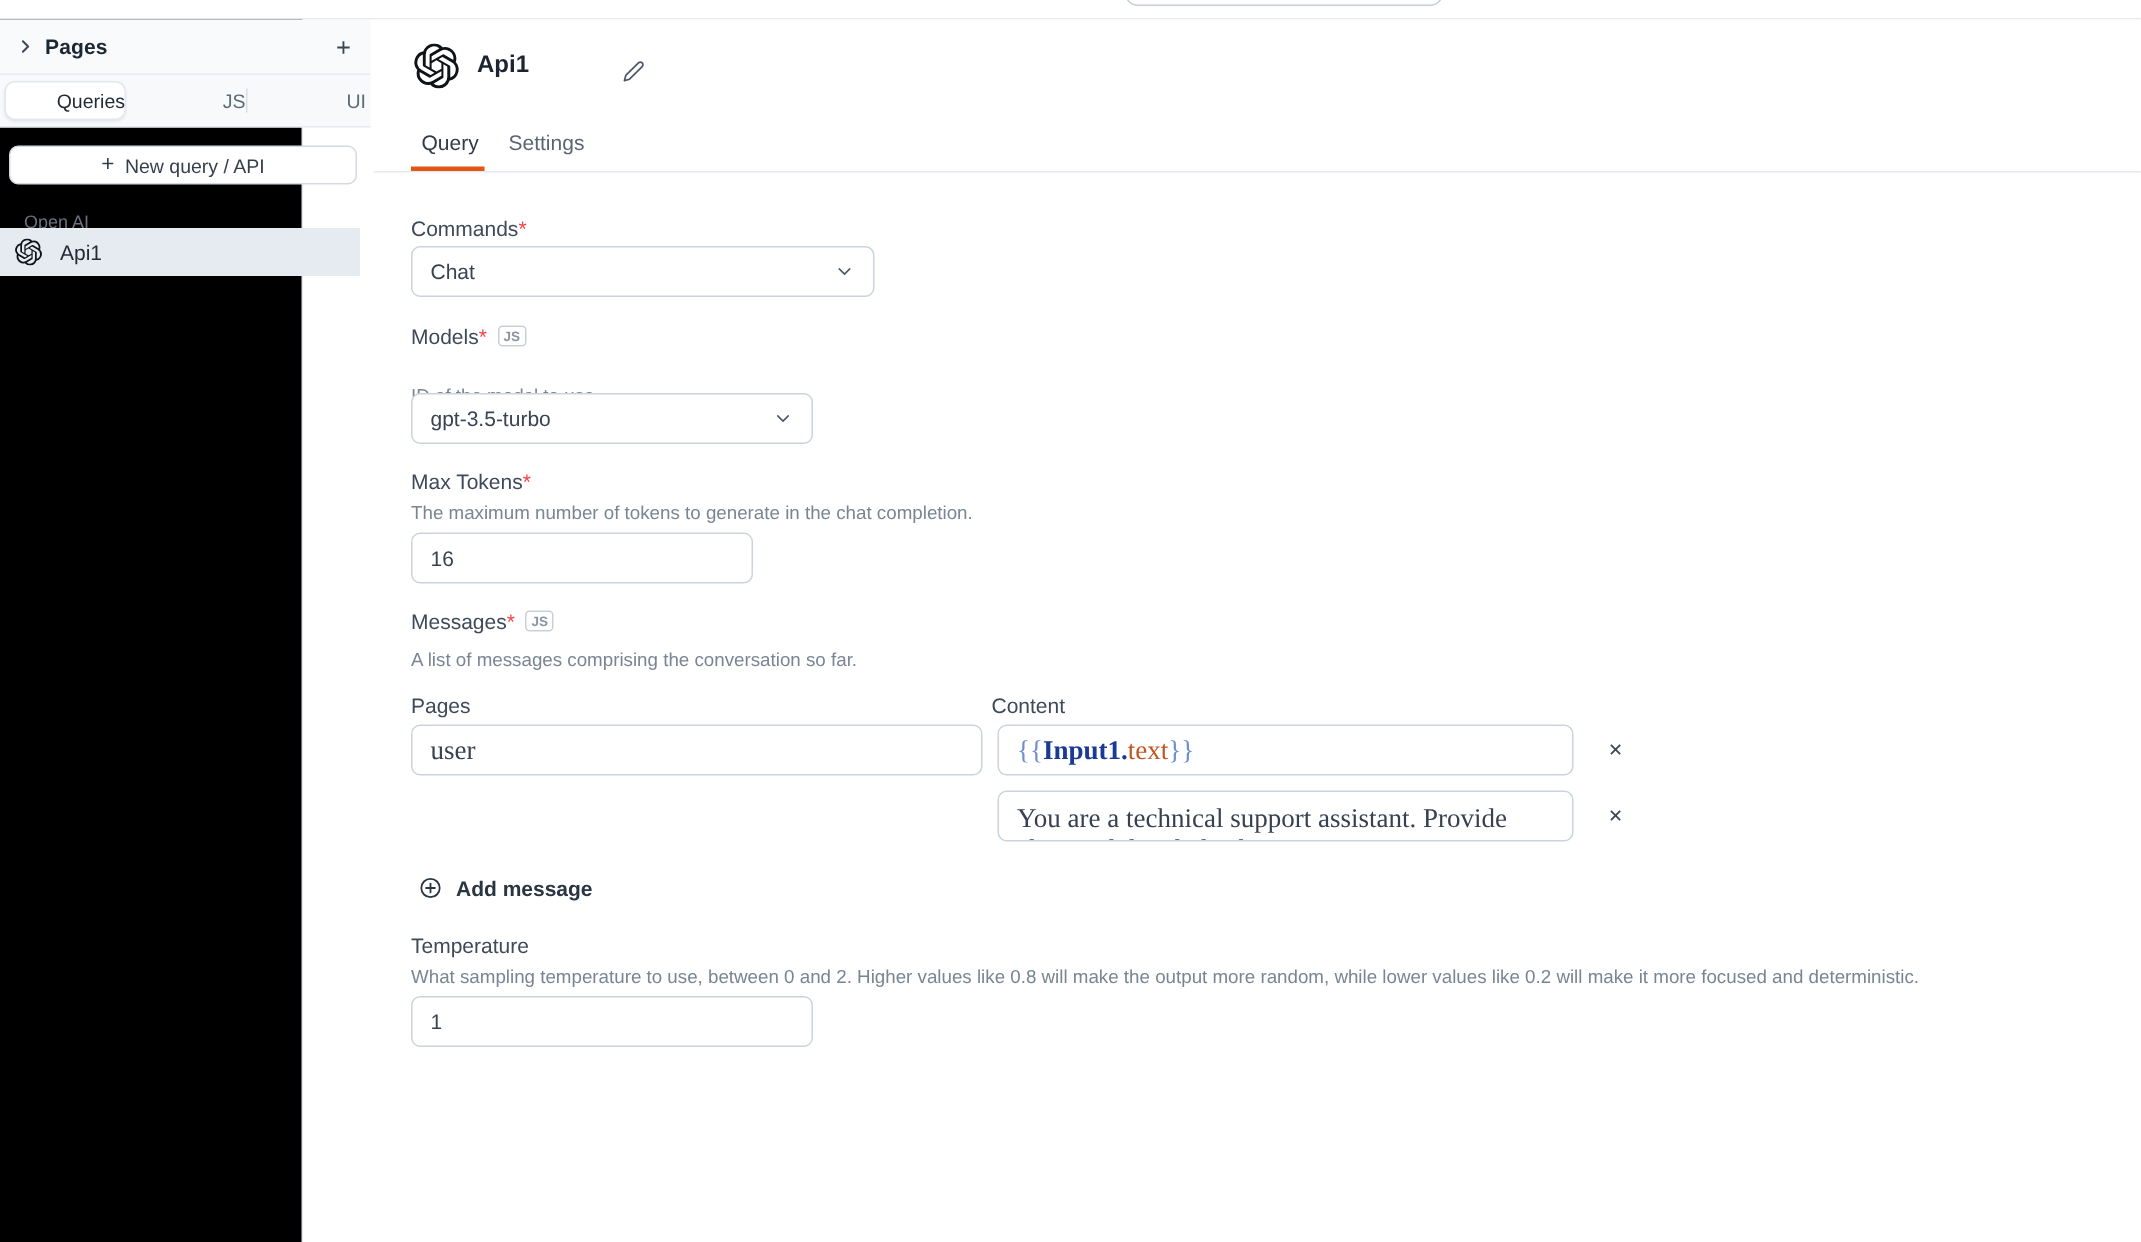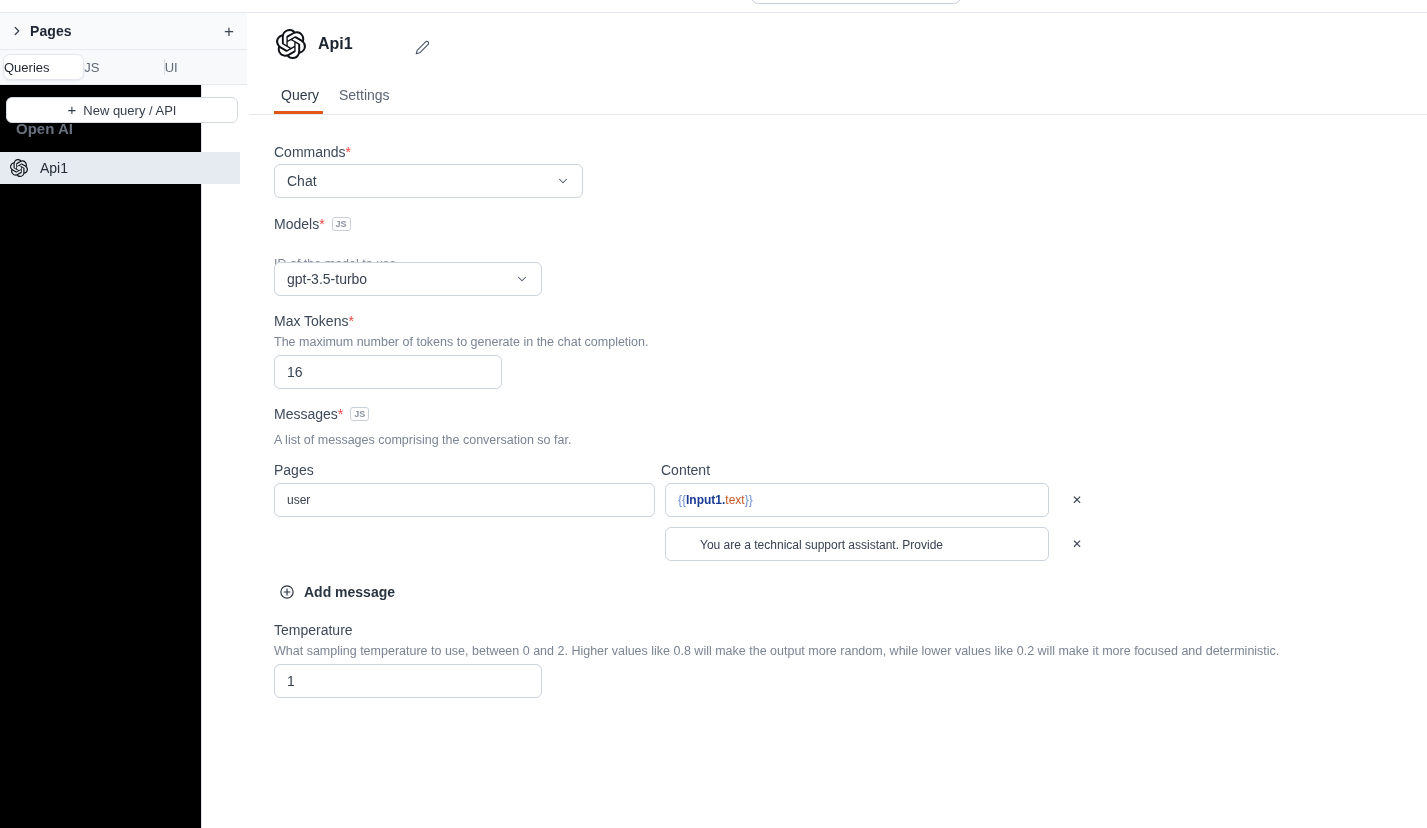--- a/index.html
+++ b/index.html
@@ -19,33 +19,33 @@
     background:#f8fafc; border-bottom:1px solid #e7eaef;
     display:flex; align-items:center; padding:0 10px; }
   #pages-header .chev { width:14px; height:14px; color:#3c4654; margin-right:6px; }
   #pages-title { font-size:14px; font-weight:700; color:#1d2633; letter-spacing:.1px; }
   #pages-plus { margin-left:auto; font-size:17px; color:#3c4654; line-height:1;
     cursor:pointer; padding:0 3px; }
 
   #editor-tabs { position:absolute; left:0; top:37px; width:247px; height:35px;
     background:#f7f9fb; border-bottom:1px solid #e7eaef;
     display:flex; align-items:stretch; padding:4px 3px; }
-  .etab { flex:1; display:flex; align-items:center; justify-content:flex-start;
+  .etab { flex:1; display:flex; align-items:center; justify-content:flex-end;
     font-size:13px; color:#5f6a78; position:relative; cursor:pointer; }
   .etab.active { background:#fff; border:1px solid #e4e8ee; border-radius:7px;
     box-shadow:0 1px 2px rgba(27,36,48,.08); color:#242b35; font-weight:500; }
   .etab-divider { width:1px; height:16px; background:#d9dee5; align-self:center; }
 
   #new-query-btn { position:absolute; left:6px; top:84px; width:232px; height:26px;
     background:#fff; border:1px solid #d4d9e1; border-radius:6px;
     display:flex; align-items:center; justify-content:center; gap:7px;
     font-size:13px; font-weight:500; color:#353f4c; cursor:pointer; }
   #new-query-btn .plus { font-size:15px; font-weight:400; color:#353f4c; margin-top:-1px; }
 
-  #section-label { position:absolute; left:16px; top:107px; font-size:15px; color:#68727f;font-weight:bold; }
+  #section-label { position:absolute; left:16px; top:128px; font-size:12px; color:#68727f; }
   #query-item { position:absolute; left:0; top:139px; width:240px; height:32px;
     background:#e6ebf2; display:flex; align-items:center; gap:12px;
     padding:0 10px; cursor:pointer; }
   #query-item .oai { width:18px; height:18px; color:#101418; flex:none; }
   #query-item .qlabel { font-size:14px; color:#242b35; }
 
   
   #main { position:absolute; left:249px; top:13px; width:1178px; height:815px; background:#fff; }
 
   #main-logo { position:absolute; left:27px; top:16px; width:30px; height:30px; color:#101418; }
@@ -66,21 +66,21 @@
     border:1px solid #c9cfd9; border-radius:3px; padding:1px 3px 0;
     margin-left:7px; vertical-align:2px; line-height:11px; }
   .desc { position:absolute; font-size:12.5px; color:#7a8594; }
   .ctl { position:absolute; height:34px; background:#fff; border:1px solid #cbd3dd;
     border-radius:6px; font-size:14px; color:#394452; display:flex; align-items:center;
     padding:0 12px; }
   .select { justify-content:space-between; cursor:pointer; }
   .select .chevd { width:14px; height:14px; color:#4a5568; flex:none; }
   input.ctl { display:block; padding:0 12px; outline:none;
     font-family:"Liberation Sans", sans-serif; }
-  .mono, input.mono { font-family:Liberation Sans, sans-serif; font-size:12px; color:#374151; }
+  .mono, input.mono { font-family:Liberation Serif, serif; font-size:18px; color:#374151; }
 
   #commands-label { left:25px; top:131px; }
   #commands-select { left:25px; top:151px; width:309px; }
 
   #models-label { left:25px; top:203px; }
   #models-desc { left:25px; top:229px;margin-top:15px; }
   #models-select { left:25px; top:249px; width:268px; }
 
   #maxtokens-label { left:25px; top:300px; }
   #maxtokens-desc { left:25px; top:322px; }
@@ -91,21 +91,21 @@
 
   .colhead { position:absolute; top:449px; font-size:14px; color:#3e4a59; }
   #role-head { left:25px; }
   #content-head { left:412px; }
 
   .role-input { left:25px; width:381px; }
   .content-box { left:416px; width:384px; overflow:hidden; }
   #msg-row1-role, #msg-row1-content { top:470px; }
   #msg-row2-role, #msg-row2-content { top:514px; }
   #msg-row2-content { display:block; padding:7px 12px 0; }
-  #msg-row2-content div { line-height:21px; white-space:nowrap;margin-left:22px; }
+  #msg-row2-content div { line-height:21px; white-space:nowrap; }
 
   .row-close { position:absolute; left:814px; width:28px; height:34px;
     display:flex; align-items:center; justify-content:center;
     font-size:12px; color:#3c4654; cursor:pointer; background:transparent; border:none; }
   #msg-row1-close { top:470px; }
   #msg-row2-close { top:514px; }
 
   .tok-brace { color:#6c8fd0; }
   .tok-object { color:#1a3a94; font-weight:700; }
   .tok-prop { color:#c05621; }

